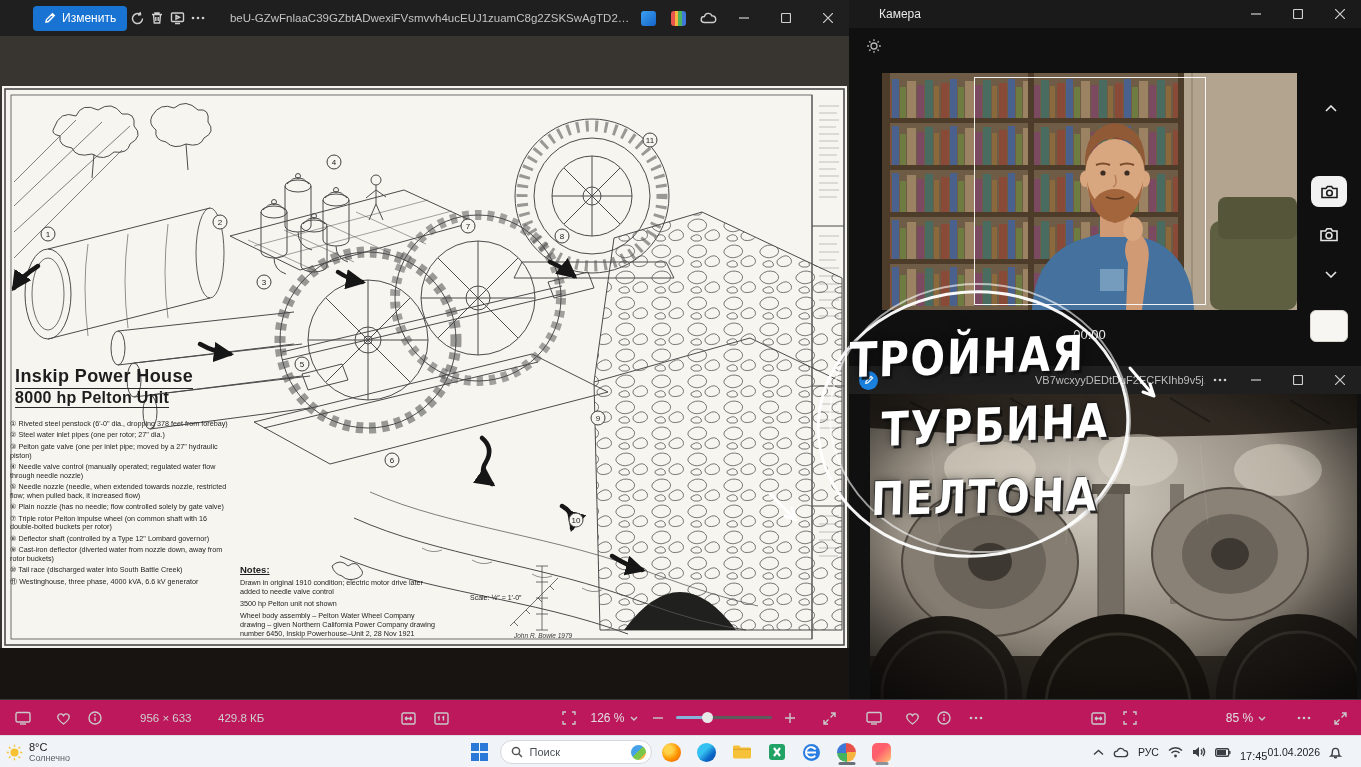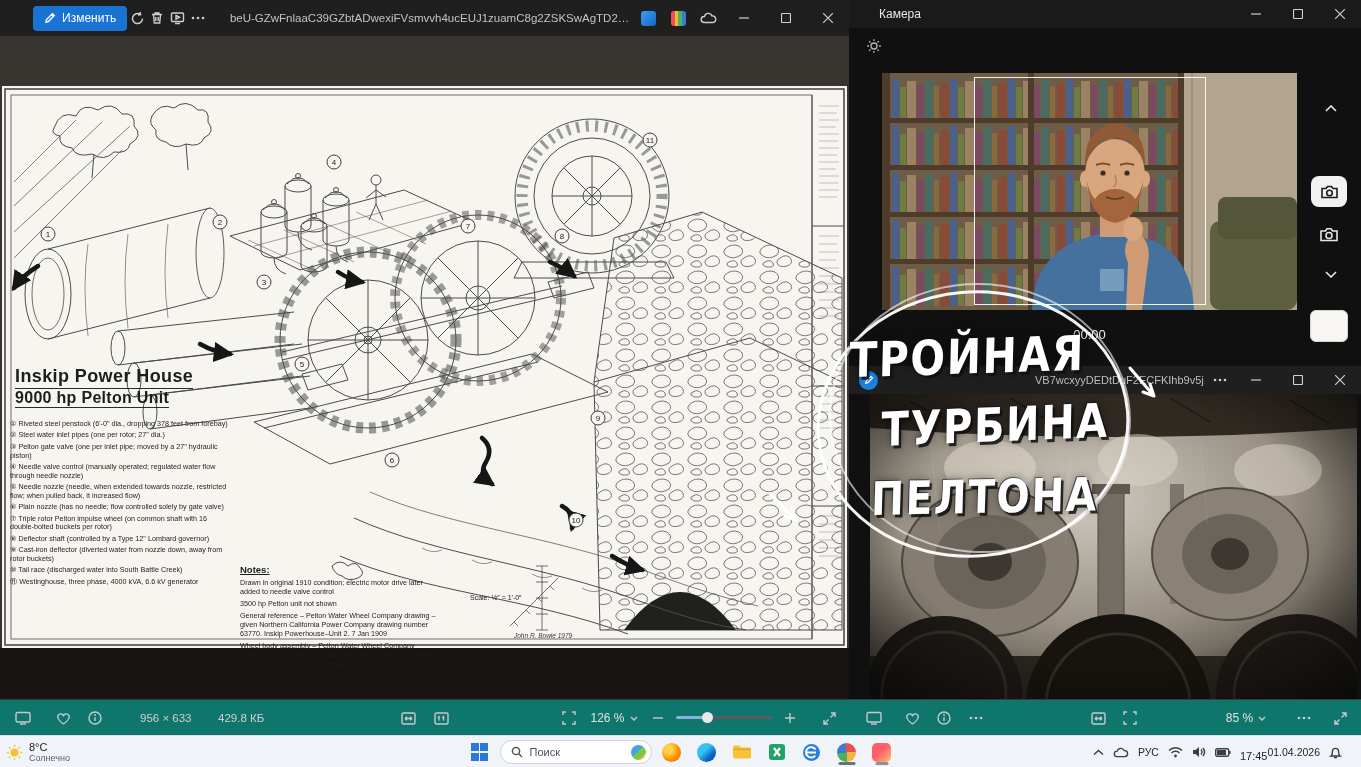--- a/index.html
+++ b/index.html
@@ -32,21 +32,21 @@
   .d-title { position:absolute; left:13px; top:280px; font-size:18px; font-weight:700; letter-spacing:.4px; border-bottom:1.6px solid #2a2a2a; padding-bottom:1px; }
   .d-sub   { position:absolute; left:13px; top:303px; font-size:16px; font-weight:700; letter-spacing:.3px; border-bottom:1.4px solid #2a2a2a; }
   .legend  { position:absolute; left:8px; top:334px; width:222px; font-size:7.2px; line-height:1.22; }
   .legend p { margin-bottom:2.6px; }
   .notes   { position:absolute; left:238px; top:438px; width:198px; font-size:7.2px; line-height:1.25; }
   .notes .nt { font-size:9.5px; font-weight:700; text-decoration:underline; margin-bottom:2px;margin-top:40px; }
   .notes p { margin-bottom:3px; }
   .d-scale { position:absolute; left:468px; top:508px; font-size:7px; }
   .d-sig   { position:absolute; left:512px; top:546px; font-size:6.5px; color:#3a3a3a; font-style:italic; }
 
-  .statusbar { position:absolute; left:0; right:0; bottom:0; height:36px; background:#0f766e; border-top:1px solid #3a3a3a; z-index:3; }
+  .statusbar { position:absolute; left:0; right:0; bottom:0; height:36px; background:#be185d; border-top:1px solid #3a3a3a; z-index:3; }
   .statusbar .sb { position:absolute; top:6px; height:24px; display:flex; align-items:center; justify-content:center; background:none; border:none; cursor:pointer; }
   .statusbar svg { stroke:#c9c9c9; stroke-width:1.4; fill:none; }
   .sbtxt { position:absolute; top:0; height:36px; display:flex; align-items:center; color:#cfcfcf; font-size:11.5px; }
   .zoomlbl { color:#e0e0e0; font-size:12px; display:flex; align-items:center; gap:5px; }
   .ztrack { position:absolute; top:16px; width:96px; height:3px; border-radius:2px; background:#5c5c5c; }
   .zfill { position:absolute; left:0; top:0; height:3px; width:30%; background:#86b3da; border-radius:2px; }
   .zknob { position:absolute; left:27%; top:-4px; width:11px; height:11px; border-radius:50%; background:#e8e8e8; }
 
   
   .win-cam { left:849px; top:0; width:512px; height:366px; background:#101010; }
@@ -310,39 +310,38 @@
               <text x="466" y="143">7</text>
               <text x="560" y="153">8</text>
               <text x="596" y="335">9</text>
               <text x="574" y="437">10</text>
               <text x="648" y="57">11</text>
             </g>
           </g>
         </svg>
 
         <div class="d-title">Inskip Power House</div>
-        <div class="d-sub">9000 hp Pelton Unit</div>
+        <div class="d-sub">8000 hp Pelton Unit</div>
         <div class="legend">
           <p>① Riveted steel penstock (6'-0" dia., dropping 378 feet from forebay)</p>
           <p>② Steel water inlet pipes (one per rotor; 27" dia.)</p>
           <p>③ Pelton gate valve (one per inlet pipe; moved by a 27" hydraulic piston)</p>
           <p>④ Needle valve control (manually operated; regulated water flow through needle nozzle)</p>
           <p>⑤ Needle nozzle (needle, when extended towards nozzle, restricted flow; when pulled back, it increased flow)</p>
           <p>⑥ Plain nozzle (has no needle; flow controlled solely by gate valve)</p>
           <p>⑦ Triple rotor Pelton impulse wheel (on common shaft with 16 double-bolted buckets per rotor)</p>
           <p>⑧ Deflector shaft (controlled by a Type 12" Lombard governor)</p>
           <p>⑨ Cast-iron deflector (diverted water from nozzle down, away from rotor buckets)</p>
           <p>⑩ Tail race (discharged water into South Battle Creek)</p>
           <p>⑪ Westinghouse, three phase, 4000 kVA, 6.6 kV generator</p>
         </div>
         <div class="notes">
           <div class="nt">Notes:</div>
           <p>Drawn in original 1910 condition; electric motor drive later added to needle valve control</p>
           <p>3500 hp Pelton unit not shown</p>
-          <p>General reference – Pelton Water Wheel Company drawing – given Northern California Power Company drawing number 63770.  Inskip Powerhouse–Unit 2.  7 Jan 1909</p>
           <p>Wheel body assembly – Pelton Water Wheel Company drawing – given Northern California Power Company drawing number 6450, Inskip Powerhouse–Unit 2,  28 Nov 1921</p>
         </div>
         <div class="d-scale">Scale: ½″ = 1′-0″</div>
         <div class="d-sig">John R. Bowie 1979</div>
       </div>
     </div>
 
     <div class="statusbar">
       <button class="sb" style="left:10px;width:26px">
         <svg width="16" height="14" viewBox="0 0 16 14">

